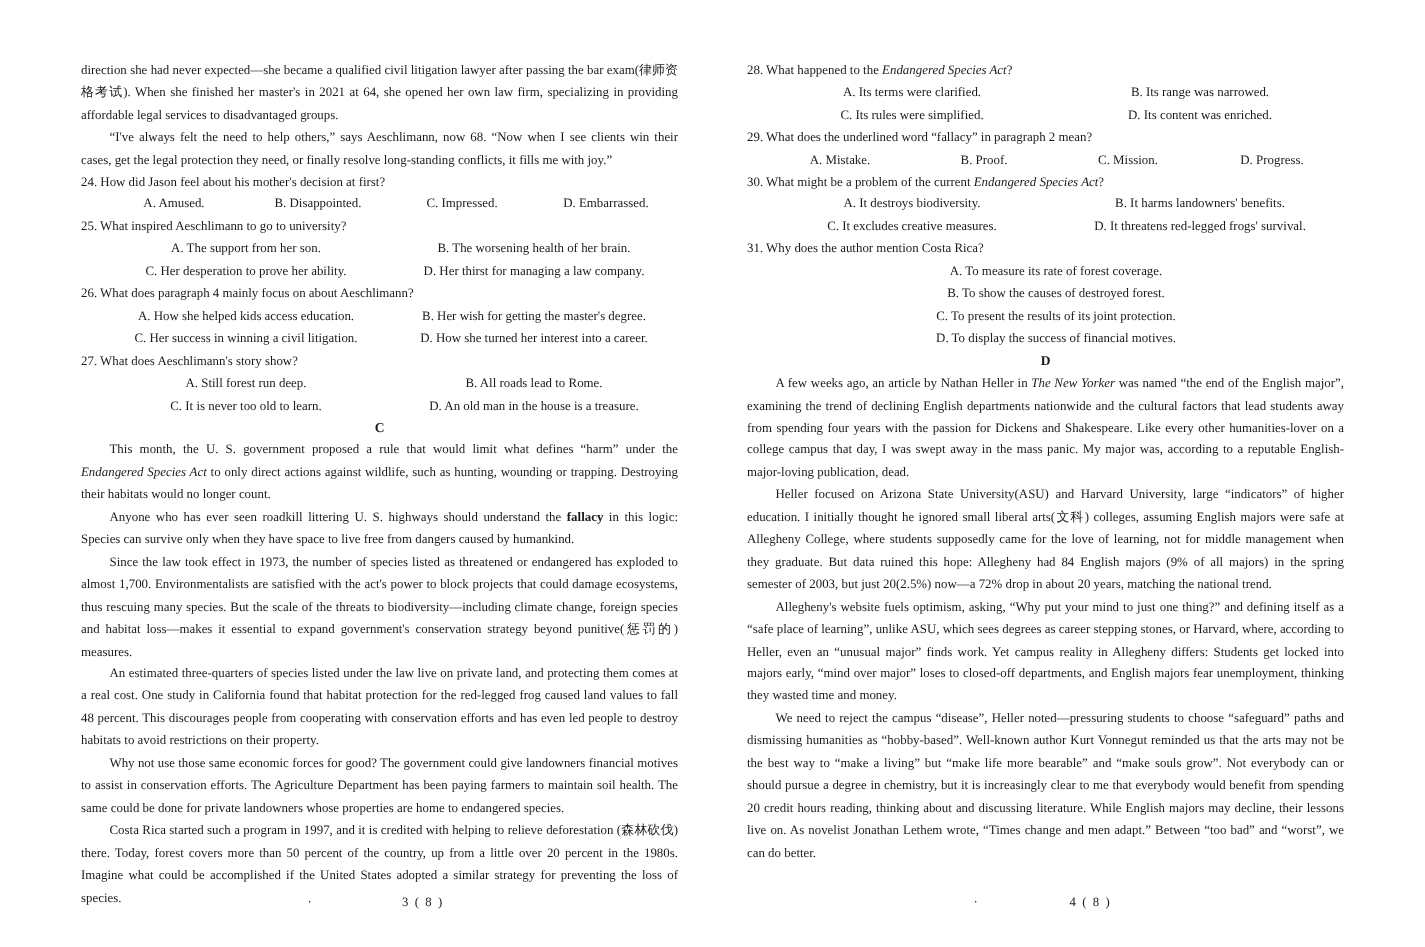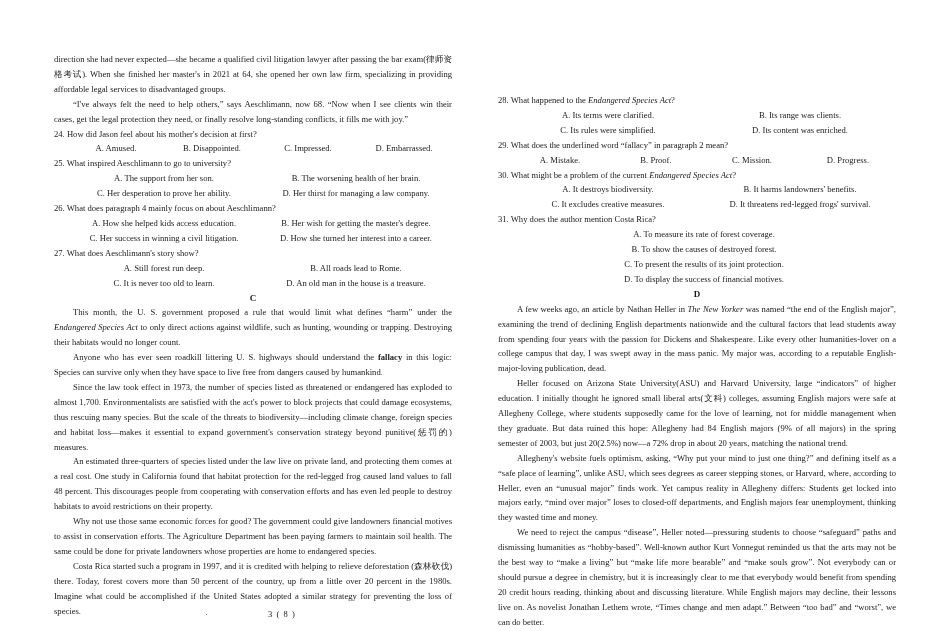--- a/index.html
+++ b/index.html
@@ -1,20 +1,20 @@
 <!DOCTYPE html>
 <html><head>
 <meta charset="utf-8">
 <style>
   html, body { margin:0; padding:0; background:#ffffff; }
   body { width:950px; height:631px; position:relative; overflow:hidden;
          font-family:"Liberation Serif","DejaVu Serif",serif; color:#1a1a1a; }
-  .page { position:absolute; top:13px; height:482px; }
+  .page { position:absolute; top:0; height:482px; }
   .page-left { left:0; width:475px; }
-  .page-right { left:475px; width:475px;margin-top:41px; }
+  .page-right { left:475px; width:475px; }
   .col { position:absolute; top:39px; font-size:8.6px; line-height:14.9px; }
   .page-left .col { left:54px; width:398px; }
   .page-right .col { left:23px; width:398px; }
   p { margin:0; text-align:justify; text-align-last:left; }
   .indent { text-indent:19px; }
   .q { margin:0; }
   .opts { display:flex; padding-left:14px;text-align:center; }
   .opts.four span { width:25%; }
   .opts.two span { width:50%; }
   .opt-single { padding-left:14px;text-align:center; }
@@ -94,21 +94,21 @@
     <span class="num">3  (  8  )</span>
   </div>
 </div>
 
 <div class="page page-right">
   <div class="col">
     <div>
       <p class="q"><span>28. What happened to the </span><i>Endangered Species Act</i><span>?</span></p>
       <div class="opts two">
         <span>A. Its terms were clarified.</span>
-        <span>B. Its range was clients.</span>
+        <span>B. Its range was narrowed.</span>
       </div>
       <div class="opts two">
         <span>C. Its rules were simplified.</span>
         <span>D. Its content was enriched.</span>
       </div>
     </div>
 
     <div>
       <p class="q">29. What does the underlined word “fallacy” in paragraph 2 mean?</p>
       <div class="opts four">

